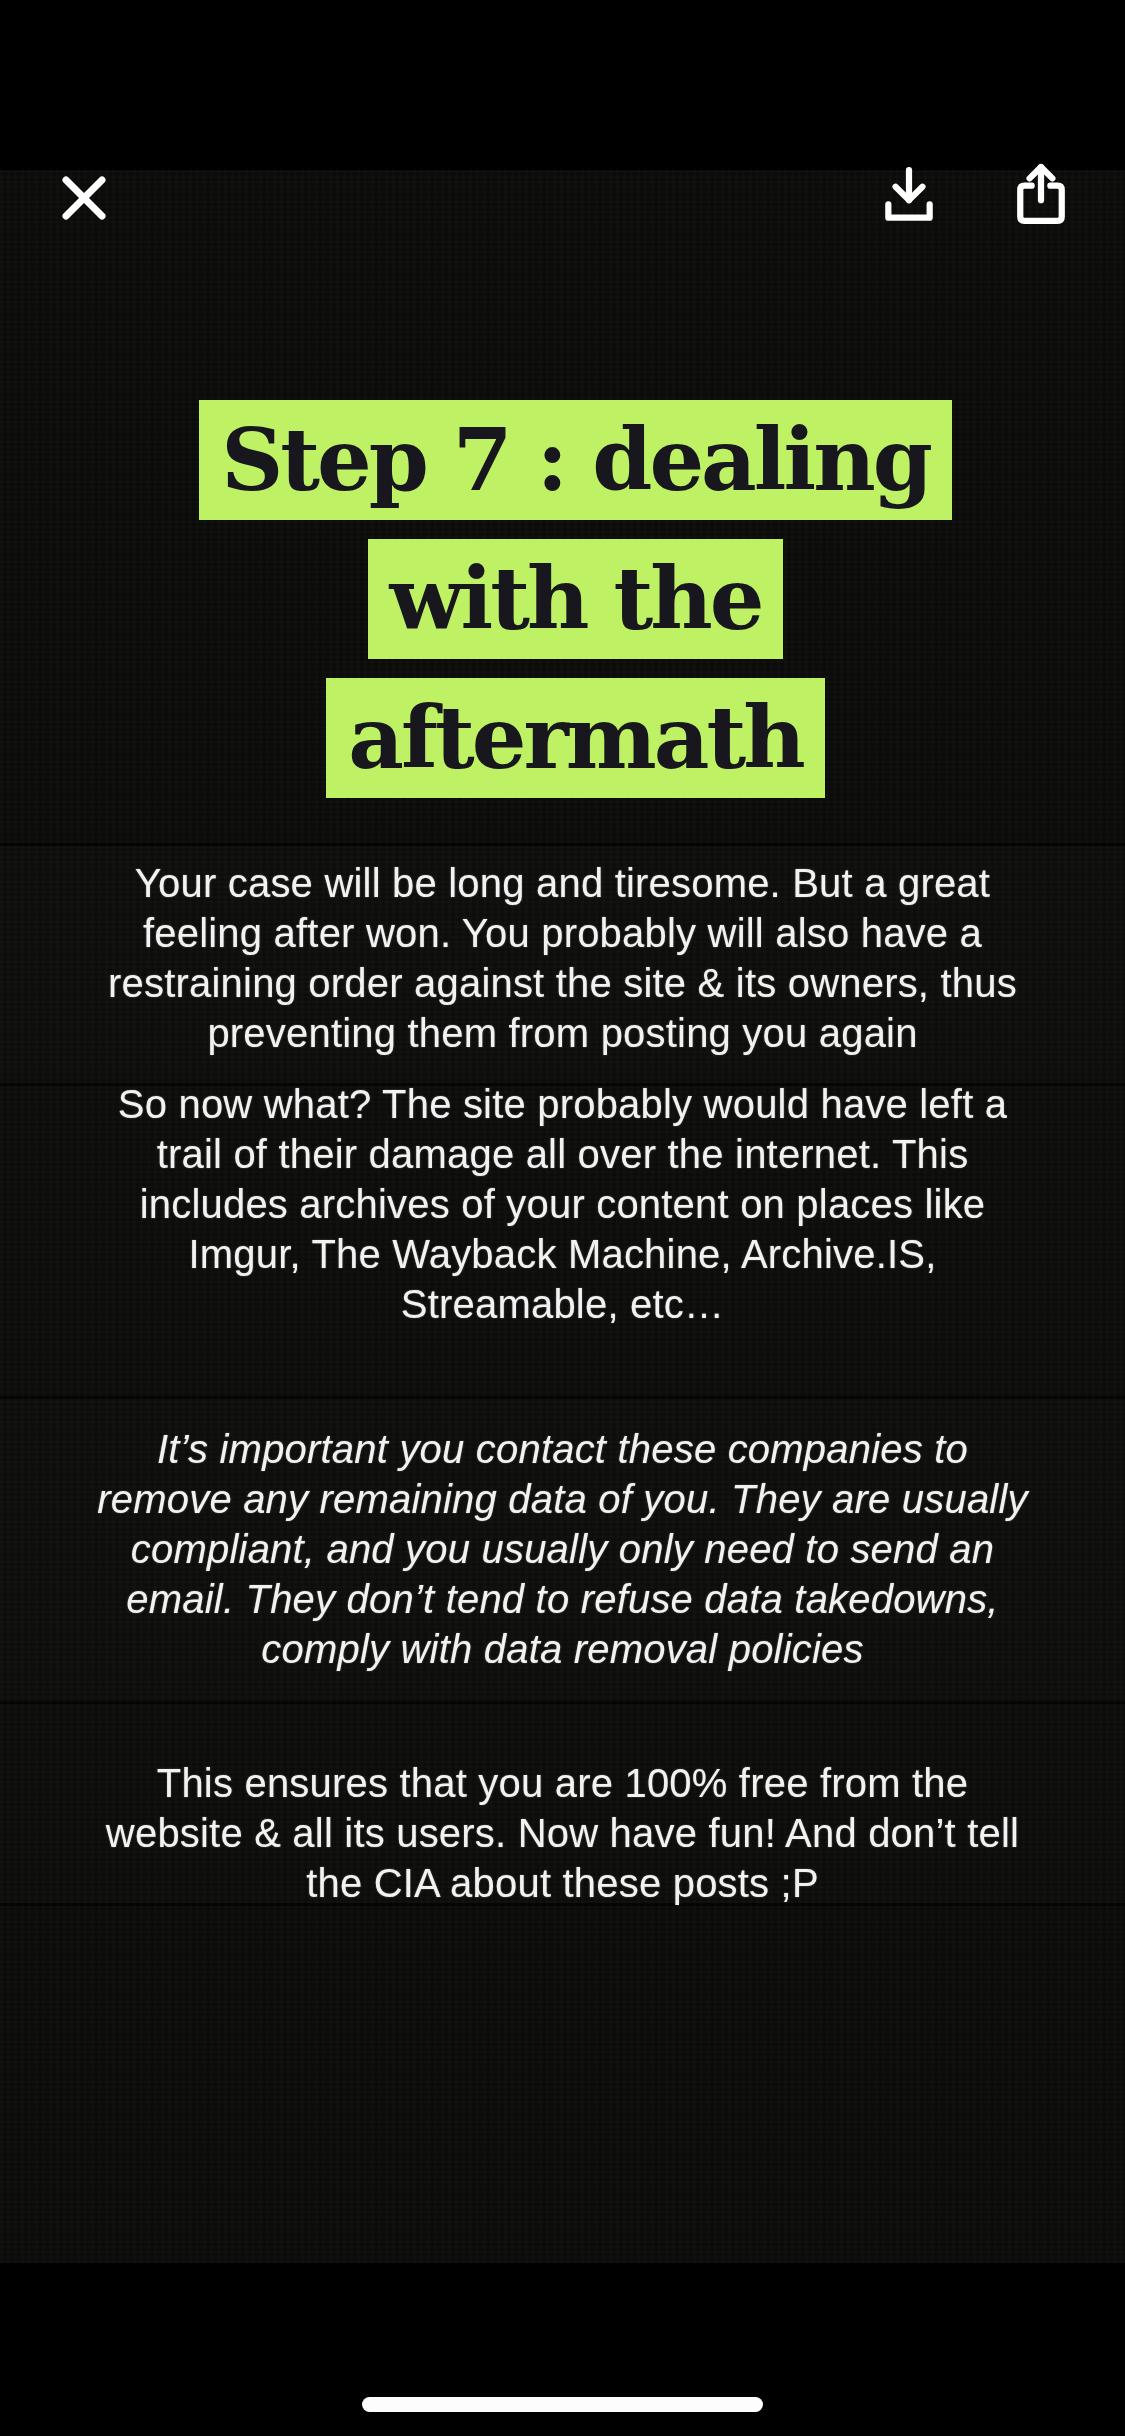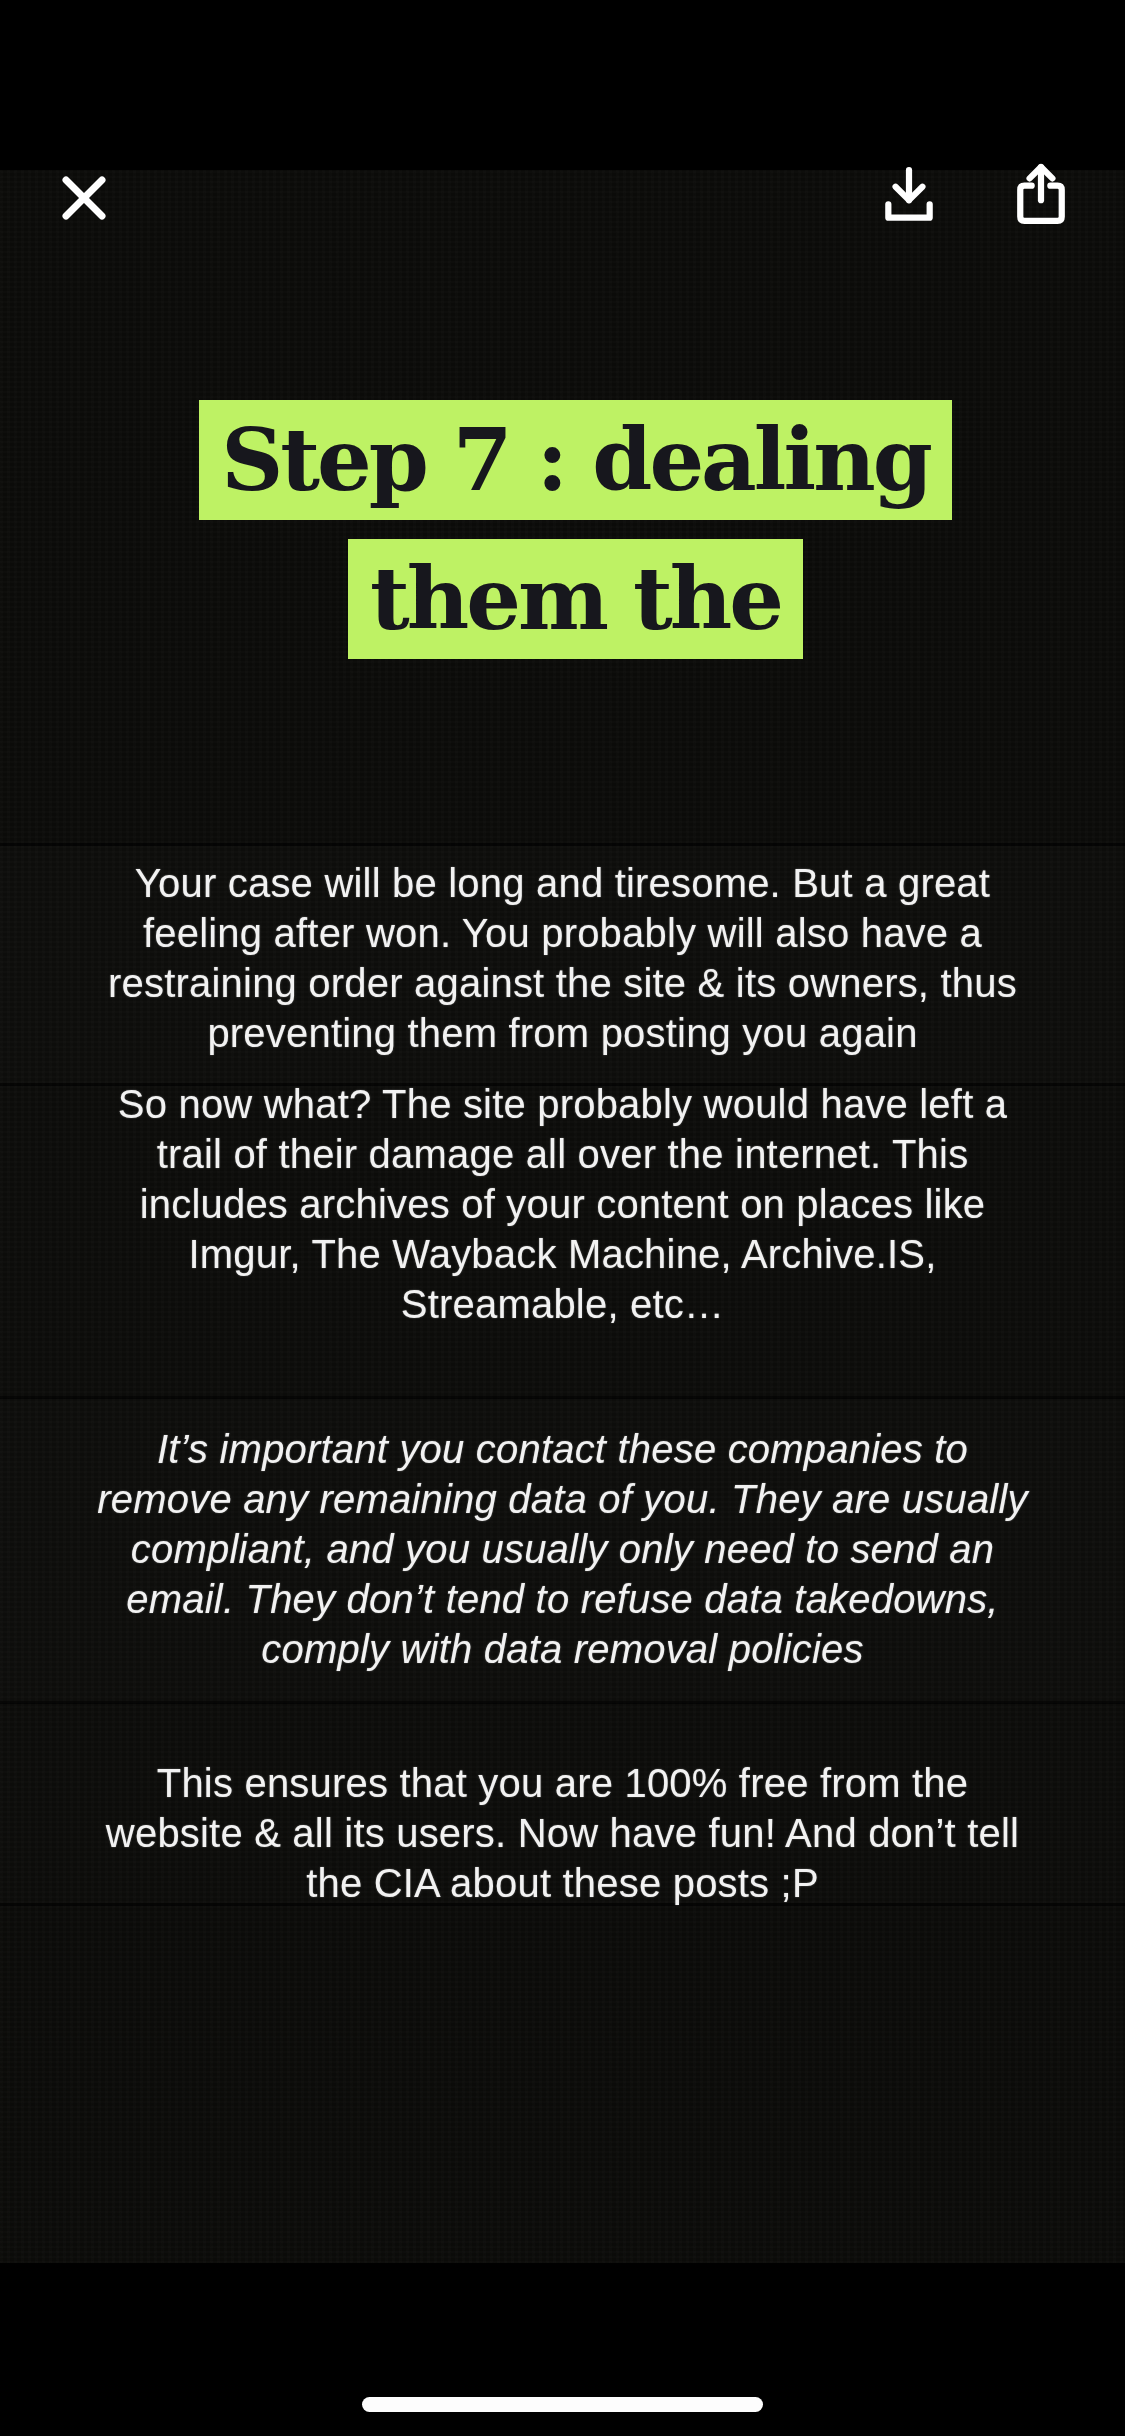--- a/index.html
+++ b/index.html
@@ -70,21 +70,22 @@
   <div class="band" style="top:916px;height:312px;background:rgba(255,255,255,0.008);"></div>
   <div class="seam" style="top:1226px;"></div>
   <div class="band" style="top:1229px;height:304px;background:rgba(255,255,255,0.012);"></div>
   <div class="seam" style="top:1531px;"></div>
   <div class="band" style="top:1534px;height:201px;background:rgba(255,255,255,0.008);"></div>
   <div class="seam" style="top:1733px;"></div>
 </div>
 
 <div class="title-wrap">
   <span class="title-line">Step 7 : dealing</span>
-  <span class="title-line">them the</span>
+  <span class="title-line">with the</span>
+  <span class="title-line">aftermath</span>
 </div>
 
 <div class="para para-1">Your case will be long and tiresome. But a great
 feeling after won. You probably will also have a
 restraining order against the site &amp; its owners, thus
 preventing them from posting you again</div>
 <div class="para para-2">So now what? The site probably would have left a
 trail of their damage all over the internet. This
 includes archives of your content on places like
 Imgur, The Wayback Machine, Archive.IS,

